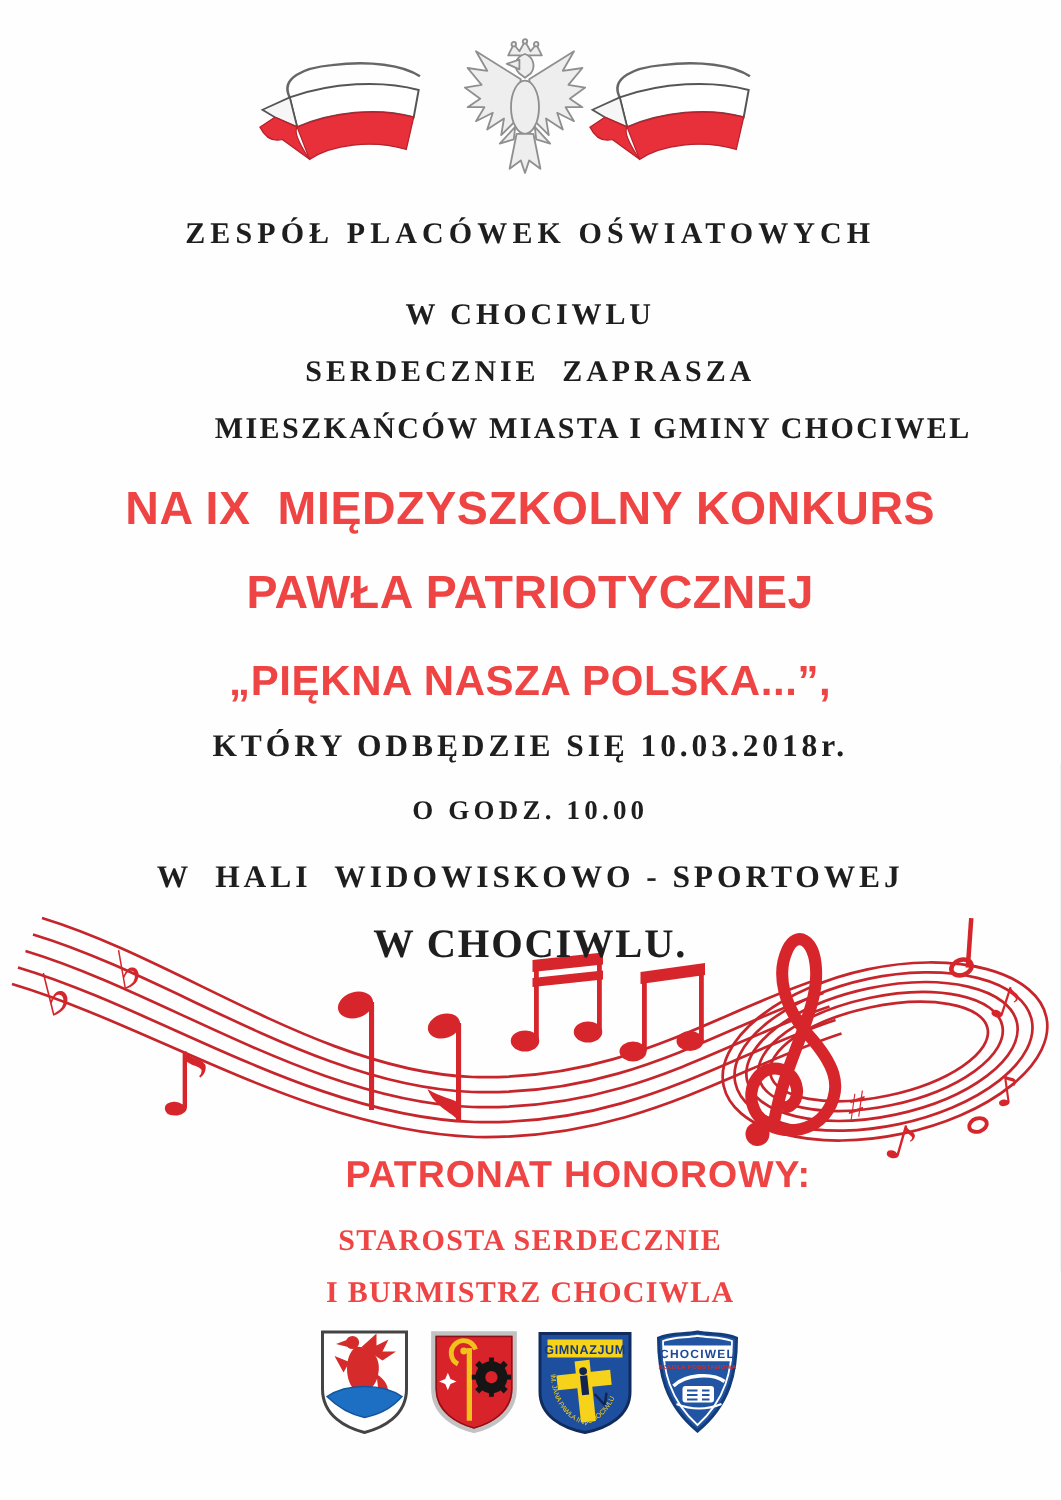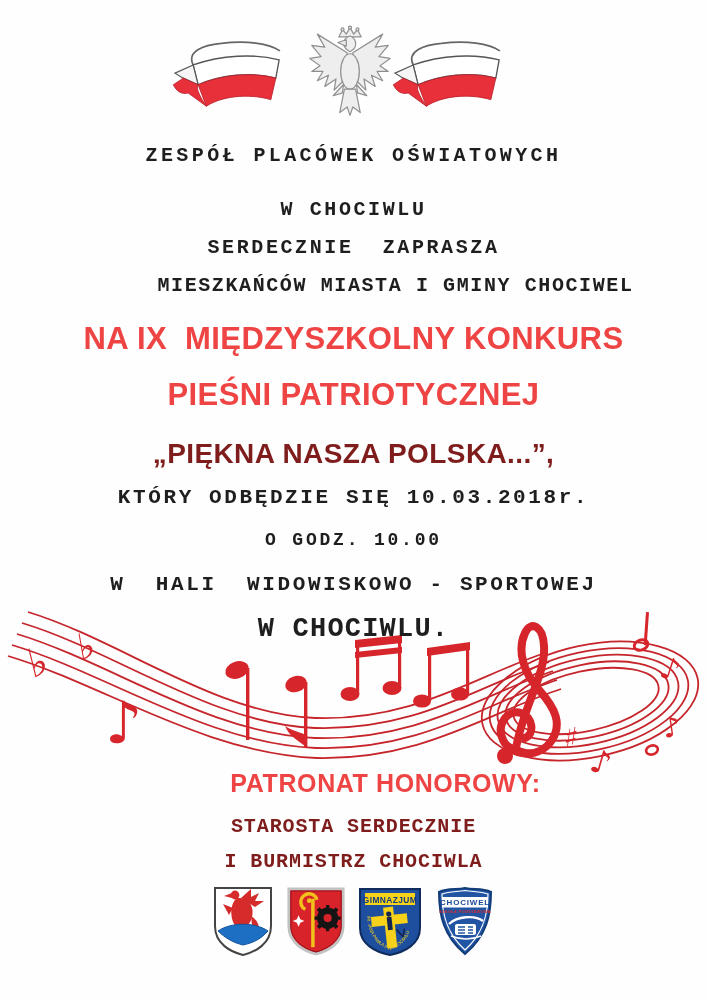--- a/index.html
+++ b/index.html
@@ -3,28 +3,28 @@
 <meta charset="utf-8">
 <style>
   html,body{margin:0;padding:0;background:#e9e9e9;}
   #poster{
     position:relative;width:707px;height:1000px;margin:0 auto;
     background:#fefefe;overflow:hidden;
     font-family:"Liberation Sans","DejaVu Sans",sans-serif;
   }
   .line{position:absolute;left:0;width:100%;text-align:center;white-space:pre;line-height:1;}
   .mono{
-    font-family:Liberation Mono, monospace;
+    font-family:Liberation Serif, serif;
     font-weight:700;color:#1e1e1e;
   }
   .heavy{
     font-family:"Liberation Sans","DejaVu Sans",sans-serif;
     font-weight:900;color:#ef4444;
   }
-  .red{color:#7f1d1d;}
+  .red{color:#ef4444;}
   .fs20{font-size:20px;letter-spacing:2.6px;}
   .l1{top:146px;letter-spacing:3.4px;}
   .l2{top:200px;}
   .l3{top:238px;}
   .l4{top:276px;letter-spacing:1.6px;margin-left:42px;}
   .l5{top:323px;font-size:31px;letter-spacing:.4px;}
   .l6{top:379px;font-size:31px;letter-spacing:.4px;}
   .l7{top:440px;font-size:28px;letter-spacing:.4px;}
   .l8{top:487px;font-size:21px;letter-spacing:2.6px;}
   .l9{top:531px;font-size:18px;letter-spacing:2.8px;}
@@ -142,21 +142,21 @@
       </g>
     </g>
   </svg>
 
   <div class="textlayer">
     <div class="line mono fs20 l1">ZESPÓŁ PLACÓWEK OŚWIATOWYCH</div>
     <div class="line mono fs20 l2">W CHOCIWLU</div>
     <div class="line mono fs20 l3">SERDECZNIE  ZAPRASZA</div>
     <div class="line mono fs20 l4">MIESZKAŃCÓW MIASTA I GMINY CHOCIWEL</div>
     <div class="line heavy l5">NA IX  MIĘDZYSZKOLNY KONKURS</div>
-    <div class="line heavy l6">PIEŚNI PATRIOTYCZNEJ</div>
+    <div class="line heavy l6">PAWŁA PATRIOTYCZNEJ</div>
     <div class="line heavy red l7">„PIĘKNA NASZA POLSKA...”,</div>
     <div class="line mono l8">KTÓRY ODBĘDZIE SIĘ 10.03.2018r.</div>
     <div class="line mono l9">O GODZ. 10.00</div>
     <div class="line mono l10">W  HALI  WIDOWISKOWO - SPORTOWEJ</div>
     <div class="line mono l11">W CHOCIWLU.</div>
     <div class="line heavy lp">PATRONAT HONOROWY:</div>
     <div class="line mono red p1">STAROSTA SERDECZNIE</div>
     <div class="line mono red p2">I BURMISTRZ CHOCIWLA</div>
   </div>
 

